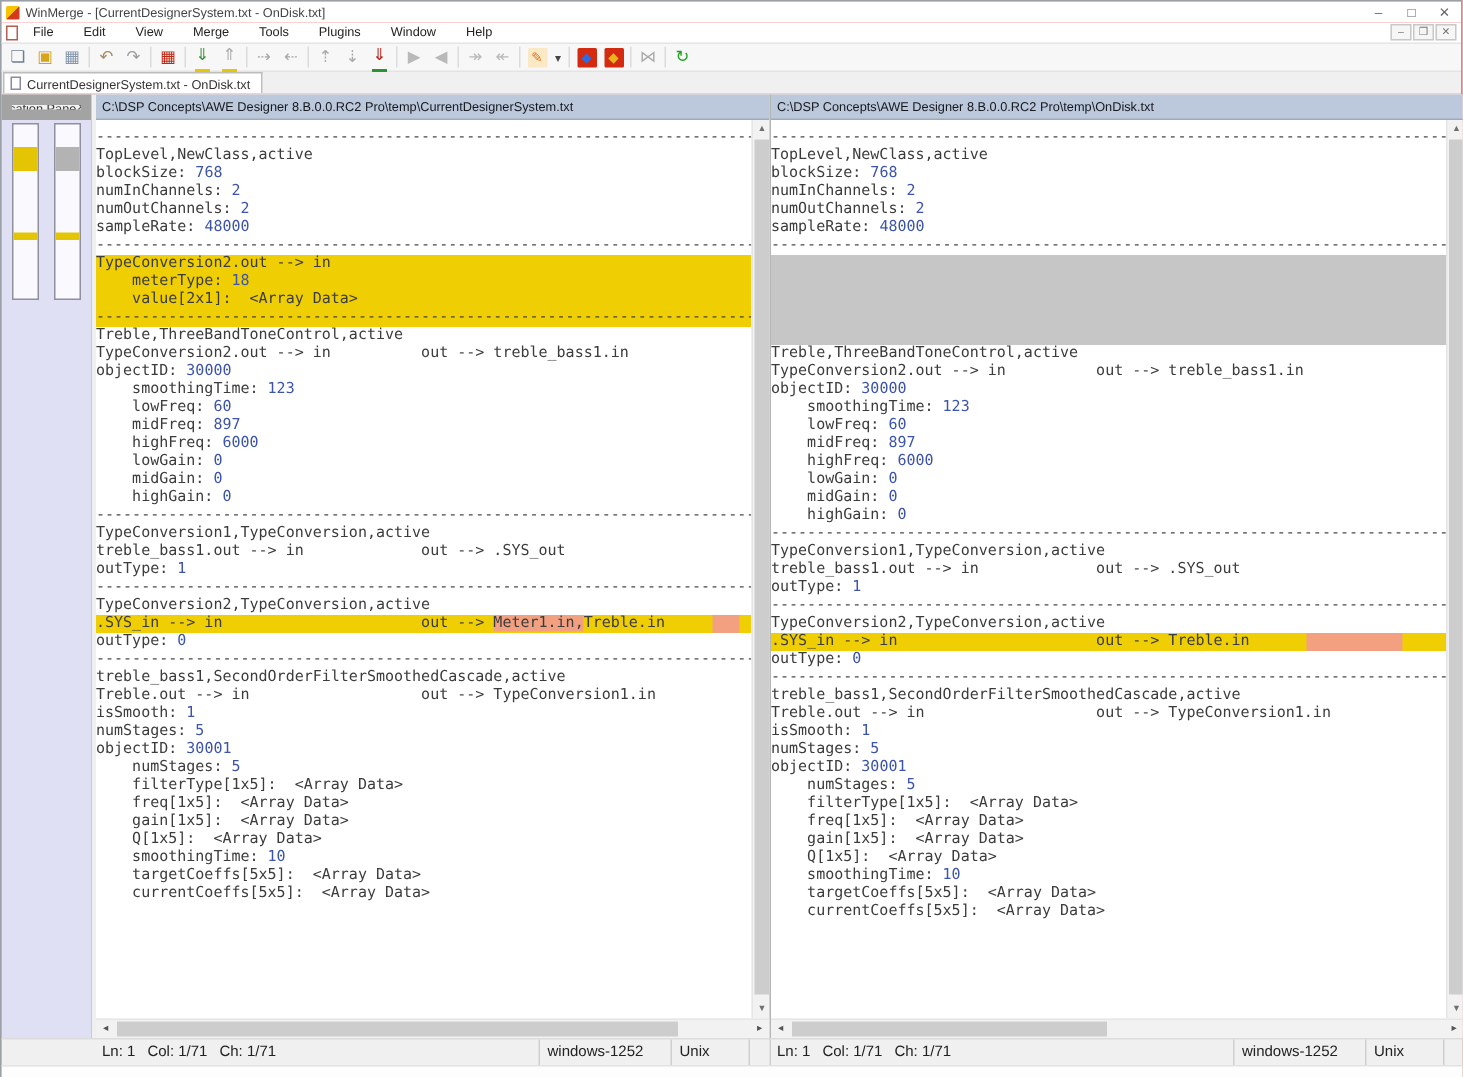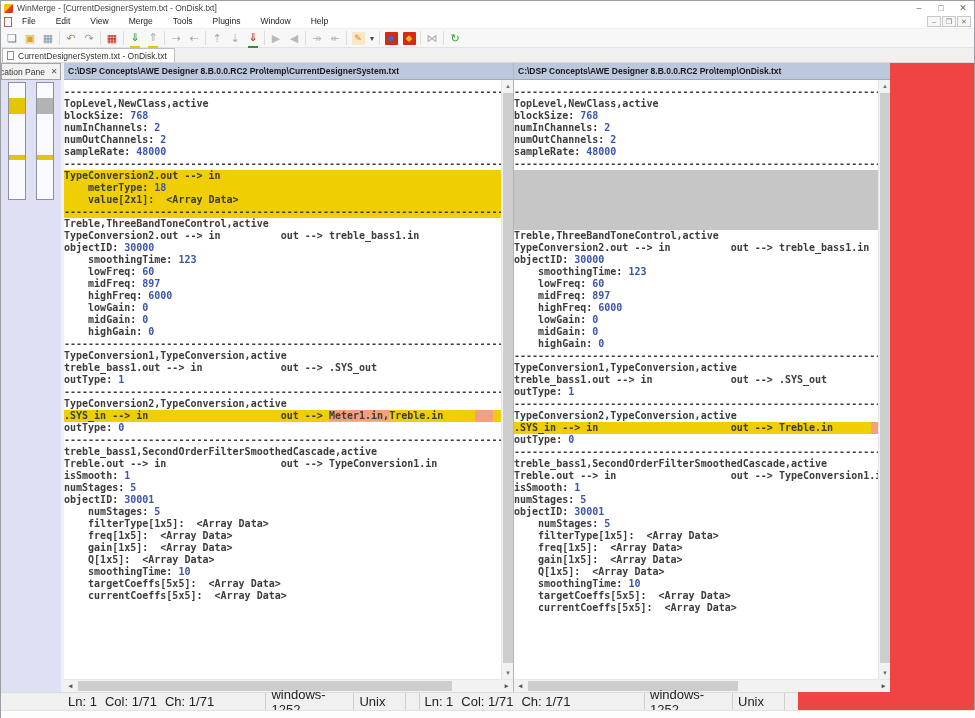--- a/index.html
+++ b/index.html
@@ -38,35 +38,35 @@
   .tab-bar { height:15px; background:#f0f0f0; display:flex; align-items:flex-end; padding-left:1px; border-bottom:1px solid #d9d9d9; }
   .tab { height:14px; background:#ffffff; border:1px solid #bdbdbd; border-bottom:none; display:flex; align-items:center;
     padding:0 7px 0 4px; font-size:8.5px; color:#333; }
   .tab-doc-icon { width:7px; height:9px; background:#fff; border:1px solid #8a8aa5; margin-right:4px; }
 
   
   .main { position:absolute; top:62px; left:0; width:975px; height:629px; display:flex; }
 
   
   .loc-pane { width:60px; height:629px; display:flex; flex-direction:column; }
-  .loc-header { height:17px; background:#f2f2f2; border:1px solid #a3a3a3; font-size:8.5px; color:#333;
+  .loc-header { height:17px; background:#f2f2f2; border:7px solid #a3a3a3; font-size:8.5px; color:#333;
     display:flex; align-items:center; white-space:nowrap; overflow:hidden; }
   .loc-title { flex:1; margin-left:-2px; }
   .loc-close { width:12px; text-align:center; color:#555; font-size:8px; }
   .loc-body { flex:1; background:#dfe0f3; position:relative; }
   .loc-bar { position:absolute; top:2px; width:18px; height:118px; background:#fafafe; border:1px solid #8f8f9f; }
   .loc-bar-1 { left:7px; }
   .loc-bar-2 { left:35px; }
   .loc-mark { position:absolute; left:0; width:100%; }
   .splitter { width:3px; background:#f0f0f0; }
 
   
-  .pane { height:629px; display:flex; flex-direction:column; background:#fff;font-weight:bold; }
+  .pane { height:629px; display:flex; flex-direction:column; background:#fff; }
   .pane-left { width:449px; }
-  .pane-right { width:377px; border-left:1px solid #b5b5b5; }
+  .pane-right { width:463px; border-left:1px solid #b5b5b5; }
   .pane-header { height:17px; background:var(--header-bg,#bcc8dc); border-bottom:1px solid #9fa9bc;
     font-size:8.5px; color:#15181d; line-height:16px; padding-left:4px; white-space:nowrap; overflow:hidden; }
   .pane-body { flex:1; display:flex; overflow:hidden; }
   .pane-lines { flex:1; overflow:hidden; padding-top:6px; background:#fff;
     font-family:"DejaVu Sans Mono", monospace; font-size:10px; color:var(--text-dark,#3c3c3c); }
   .code-line { height:12px; line-height:12px; white-space:pre; overflow:hidden; }
   .code-line .num { color:var(--number-blue,#3c55aa); }
   .hl-y { background:var(--diff-yellow,#efce04); }
   .hl-g { background:var(--deleted-gray,#c6c6c6); }
   .wdiff { background:var(--word-diff-salmon,#f2a080);text-align:right; }
@@ -76,21 +76,21 @@
   .v-scroll { width:12px; background:#f2f2f2; border-left:1px solid #e6e6e6; position:relative; }
   .v-arrow { position:absolute; left:0; width:12px; height:12px; font-size:6px; color:#707070; text-align:center; line-height:12px; }
   .v-arrow.up { top:0; } .v-arrow.down { bottom:0; }
   .v-thumb { position:absolute; left:1px; width:10px; background:#cdcdcd; }
   .h-scroll { height:13px; background:#f2f2f2; border-top:1px solid #e6e6e6; position:relative; }
   .h-arrow { position:absolute; top:0; width:13px; height:12px; font-size:7px; color:#555; text-align:center; line-height:12px; }
   .h-arrow.left { left:0; } .h-arrow.right { right:0; }
   .h-thumb { position:absolute; top:1px; height:10px; background:#cdcdcd; }
 
   
-  .status-row { position:absolute; top:691px; left:0; width:797px; height:18px; display:flex; background:#f0f0f0; font-size:13px; color:#222; }
+  .status-row { position:absolute; top:691px; left:0; width:975px; height:18px; display:flex; background:#f0f0f0; font-size:10px; color:#222; }
   .status-bar { display:flex; align-items:center; border-top:1px solid #dcdcdc; }
   .status-bar.s-left { width:512px; }
   .status-bar.s-right { width:463px; border-left:1px solid #cfcfcf; }
   .st-pos { white-space:nowrap; }
   .s-left .st-pos { margin-left:67px; }
   .s-right .st-pos { margin-left:4px; }
   .st-spacer { flex:1; }
   .st-cell { border-left:1px solid #cfcfcf; height:100%; display:flex; align-items:center; padding-left:5px; }
   .st-enc { width:88px;margin-left:48px; } .st-eol { width:52px; } .st-end { width:14px; padding:0; }
   .st-gap { display:inline-block; width:8px; }

